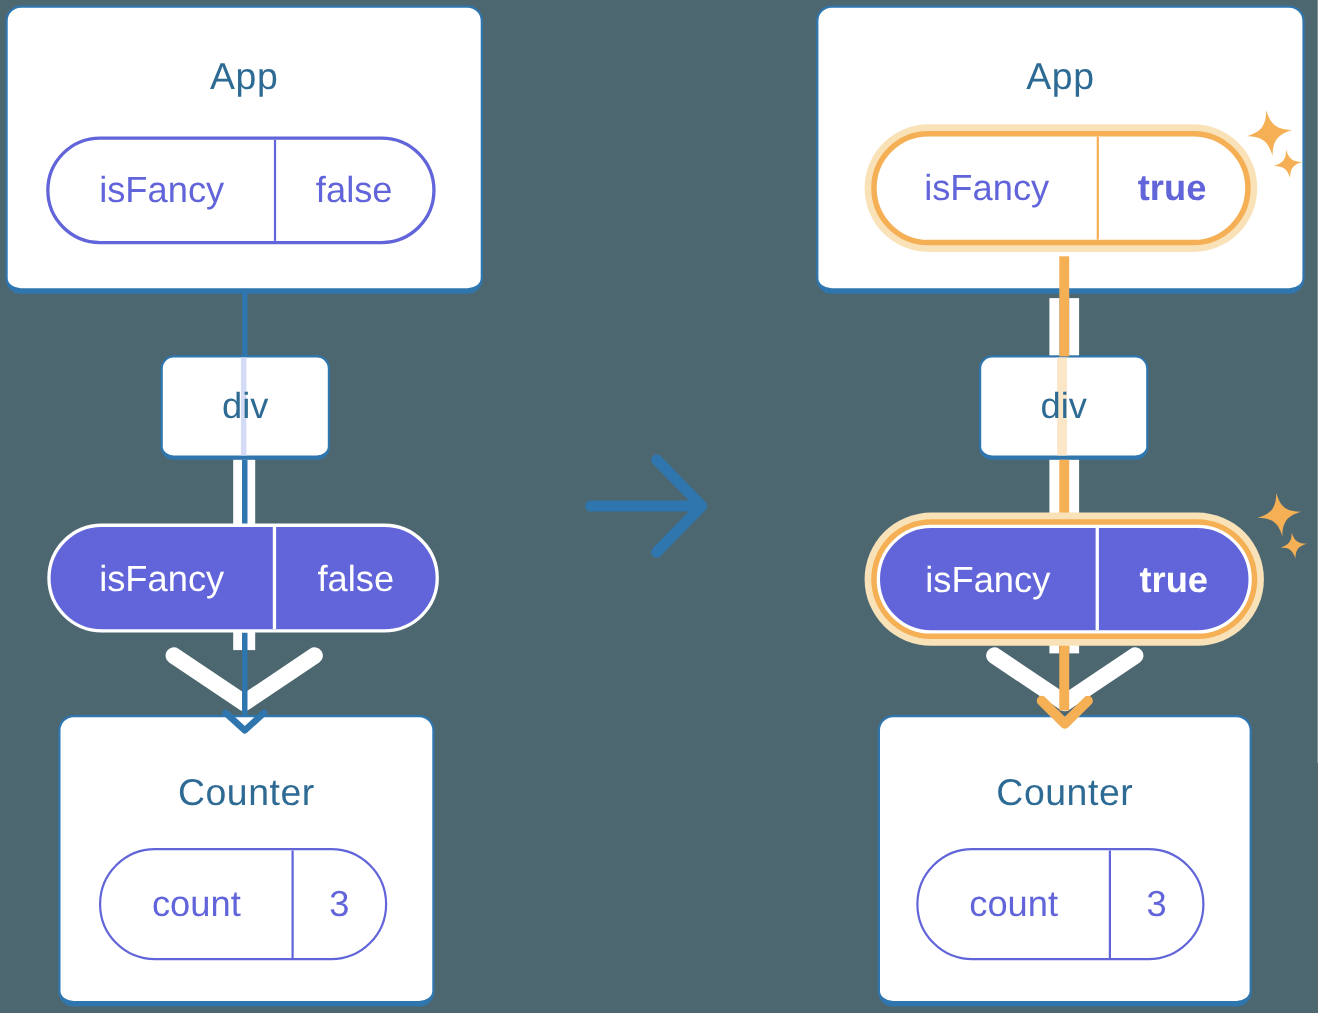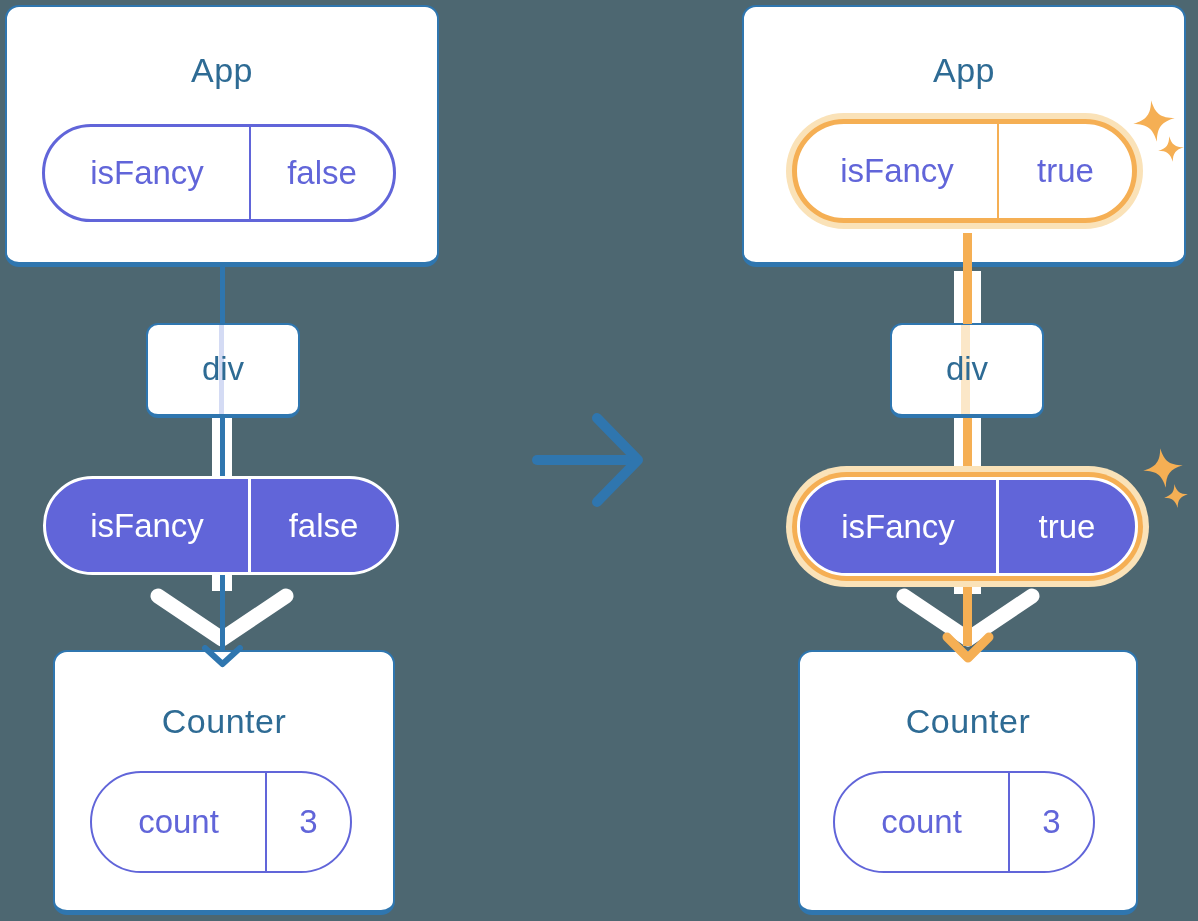--- a/index.html
+++ b/index.html
@@ -19,21 +19,21 @@
   .pill-solid{background:#6165D9;border:3px solid #fff;}
   .pill-solid .pill-cell{color:#fff;}
   .pill-solid .cell-2{border-left:3px solid #fff;}
   .pill-hl{background:#fff;border:5px solid #F5AF54;box-shadow:0 0 0 6px #FAE2B8;}
   .pill-hl .pill-cell{color:#6165D9;}
   .pill-hl .cell-2{border-left:2px solid #F5AF54;}
   .pill-solid-hl{background:#6165D9;border:3px solid #fff;
                  box-shadow:0 0 0 5px #F5AF54,0 0 0 11px #FAE2B8;}
   .pill-solid-hl .pill-cell{color:#fff;}
   .pill-solid-hl .cell-2{border-left:3px solid #fff;}
-  .bold{font-weight:400;}
+  .bold{font-weight:700;}
 
   .edge{position:absolute;z-index:2;}
   .core-over{z-index:2;}
   .stripe{position:absolute;top:0;bottom:0;}
   .svg-abs{position:absolute;z-index:2;}
   .svg-over{position:absolute;z-index:2;}
   .sparkle{position:absolute;z-index:4;}
   .sparkle path{fill:#F5AF54;}
   .div-label{position:relative;z-index:1;font-size:33px;color:#2E6B94;text-align:center;}
 </style>

